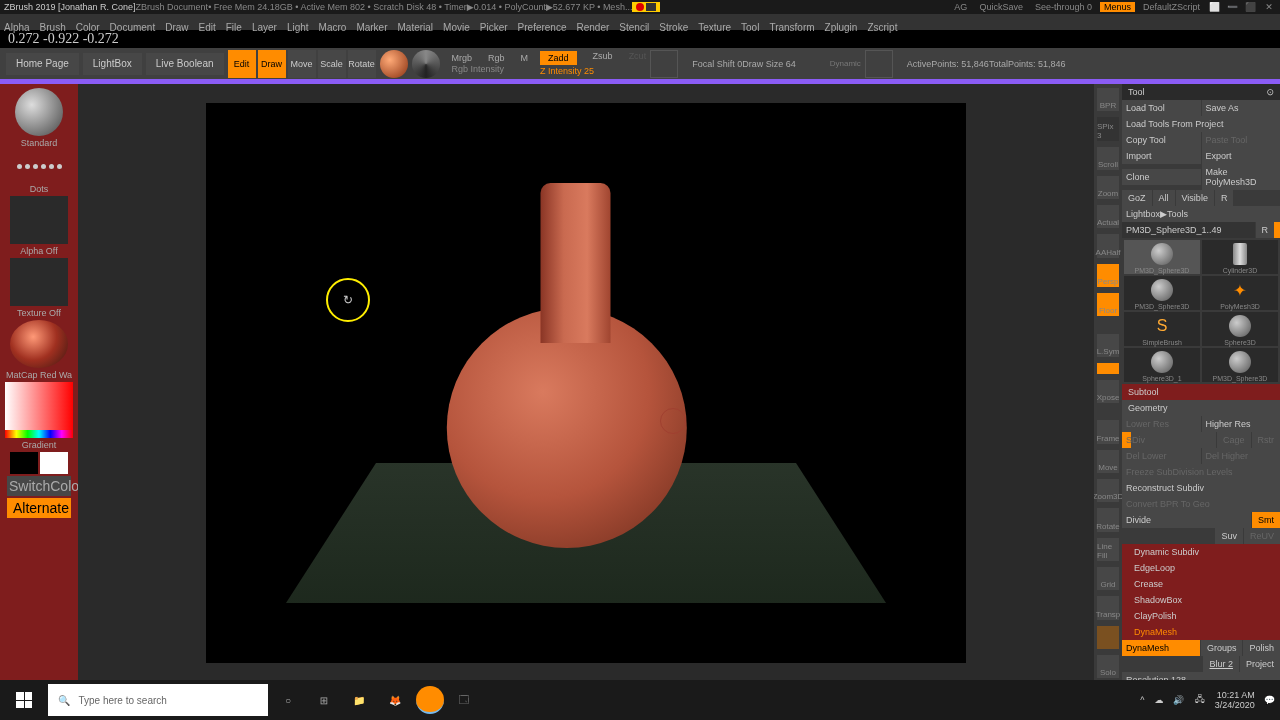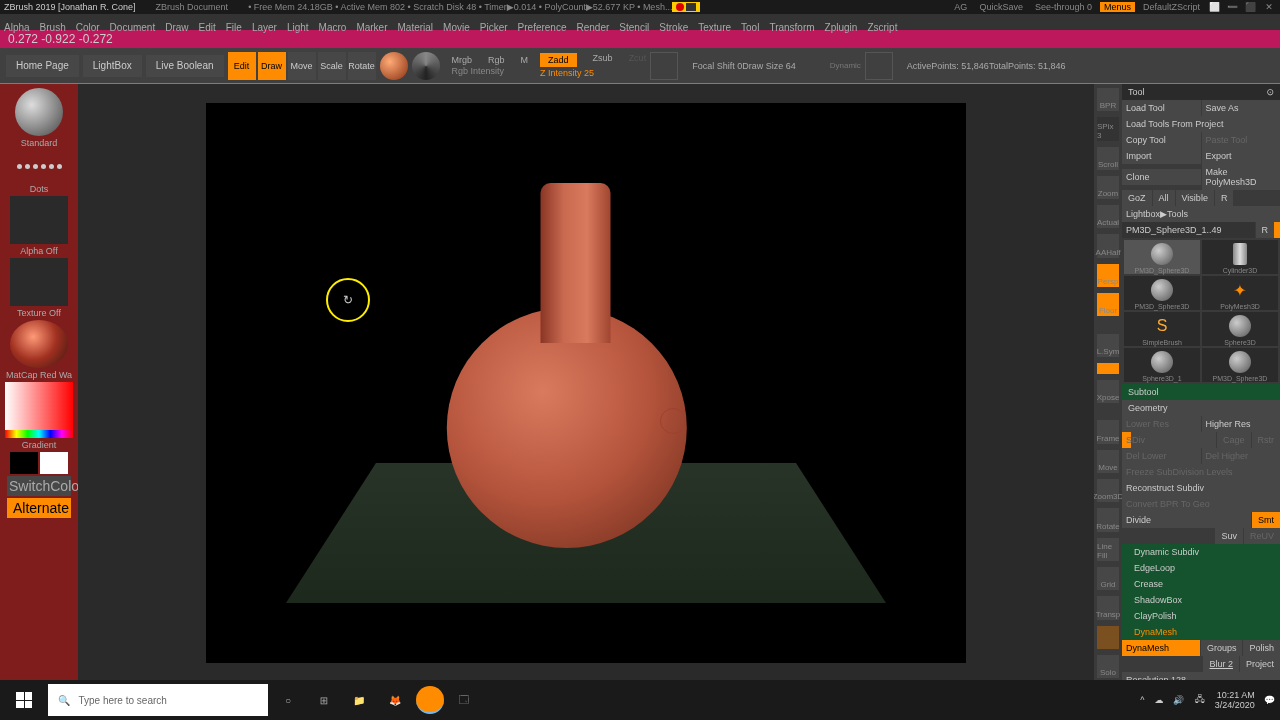--- a/index.html
+++ b/index.html
@@ -1,38 +1,38 @@
 <!DOCTYPE html>
 <html><head>
 <meta charset="utf-8">
 <style>
 * { margin: 0; padding: 0; box-sizing: border-box; font-family: Arial, sans-serif; user-select: none; }
 body { background: #2b2b2b; color: #aaa; font-size: 10px; width: 1280px; height: 720px; overflow: hidden; position: relative; }
 
 
 .titlebar { height: 14px; background: #1a1a1a; display: flex; align-items: center; padding: 0 4px; font-size: 9px; color: #888; justify-content: space-between; }
 .titlebar .title-text { color: #ccc; }
-.titlebar .stats { margin-left: 20px; color: #888; }
+.titlebar .stats { margin-left: 0; color: #888; }
 .titlebar .right-controls { margin-left: auto; display: flex; gap: 4px; align-items: center; }
 .titlebar .right-controls span { padding: 0 4px; }
 .titlebar .menus-btn { background: #ff8c00; color: #000; padding: 1px 6px; }
 .titlebar .win-btn { width: 14px; height: 14px; display: flex; align-items: center; justify-content: center; cursor: pointer; }
 .recording { background: #ffcc00; padding: 1px 4px; color: #000; display: flex; gap: 2px; }
 .recording .rec-dot { width: 8px; height: 8px; background: #d00; border-radius: 50%; }
 .recording .cam { width: 10px; height: 8px; background: #333; }
 
 
 .menubar { height: 14px; background: #333; display: flex; align-items: flex-start; padding: 8px 4px; font-size: 10px; gap: 10px; }
 .menubar span { cursor: pointer; color: #aaa; }
 
 
-.statusline { height: 18px; background: #be185d; color: #ccc; font-size: 12px; padding: 2px 8px; display: flex; align-items: center; }
-
-
-.toolbar { height: 36px; background: #404040; display: flex; align-items: center; padding: 0 6px; gap: 4px; border-bottom: 1px solid #8b5cf6; }
+.statusline { height: 18px; background: #000000; color: #ccc; font-size: 14px; padding: 2px 8px; display: flex; align-items: center; font-family: Liberation Serif, serif; }
+
+
+.toolbar { height: 36px; background: #404040; display: flex; align-items: center; padding: 0 6px; gap: 4px; border-bottom: 5px solid #8b5cf6; }
 .tb-btn { padding: 4px 10px; background: #474747; color: #ccc; font-size: 10px; cursor: pointer; height: 22px; display: flex; align-items: center; }
 .tb-icon { width: 28px; height: 28px; background: #474747; display: flex; align-items: center; justify-content: center; cursor: pointer; font-size: 9px; color: #ccc; flex-direction:column; }
 .tb-icon.active { background: #ff8c00; color: #000; }
 .tb-sphere { width: 28px; height: 28px; border-radius: 50%; background: radial-gradient(circle at 35% 35%, #888, #222); cursor: pointer; }
 .tb-section { display: flex; gap: 2px; }
 .tb-label-group { display: flex; flex-direction: column; font-size: 9px; margin-left: 8px; gap: 1px; }
 .tb-label-row { display: flex; gap: 16px; }
 .tb-slider-label { color: #888; }
 .zadd { background: #ff8c00; color: #000; padding: 2px 8px; font-size: 9px; }
 .tb-info { display: flex; font-size: 9px; margin-left: 10px; }
@@ -76,21 +76,21 @@
 .rp-btn { flex: 1; background: #474747; padding: 3px 4px; color: #ccc; cursor: pointer; text-align: left; font-size: 9px; }
 .rp-btn.dim { color: #666; }
 .rp-btn.orange { background: #ff8c00; color: #000; }
 .rp-btn.small { flex: 0 0 auto; padding: 3px 6px; }
 .tool-grid { display: grid; grid-template-columns: 1fr 1fr; gap: 2px; padding: 2px; }
 .tool-thumb { height: 34px; background: #2a2a2a; display: flex; flex-direction:column; align-items: center; justify-content: flex-end; font-size: 7px; color: #888; position:relative; cursor:pointer; }
 .tool-thumb.active { background: #555; }
 .thumb-sphere { width: 22px; height: 22px; border-radius: 50%; background: radial-gradient(circle at 35% 35%, #ccc, #555); position:absolute; top:3px; }
 .thumb-cyl { width: 14px; height: 22px; background: linear-gradient(to right, #888, #ddd, #888); position:absolute; top:3px; border-radius:2px; }
 .thumb-star { position:absolute; top:5px; color: #ff8c00; font-size: 16px; }
-.rp-section { background: #14532d; padding: 3px 6px; color: #ccc; cursor: pointer; }
+.rp-section { background: #7f1d1d; padding: 3px 6px; color: #ccc; cursor: pointer; }
 .rp-section.sub { padding-left: 12px; }
 .orange-border { border-right: 6px solid #ff8c00; }
 
 
 .taskbar { position: absolute; bottom: 0; left: 0; right: 0; height: 40px; background: #1a1a1a; display: flex; align-items: center; padding: 0 4px; gap: 4px; }
 .start-btn { width: 40px; height: 32px; display: flex; align-items: center; justify-content: center; cursor: pointer; }
 .win-logo { width: 16px; height: 16px; display: grid; grid-template: 1fr 1fr / 1fr 1fr; gap: 1px; }
 .win-logo div { background: #fff; }
 .search-box { width: 220px; height: 32px; background: #fff; display: flex; align-items: center; padding: 0 10px; color: #666; gap: 8px; }
 .tb-app { width: 32px; height: 32px; display: flex; align-items: center; justify-content: center; cursor: pointer; }

